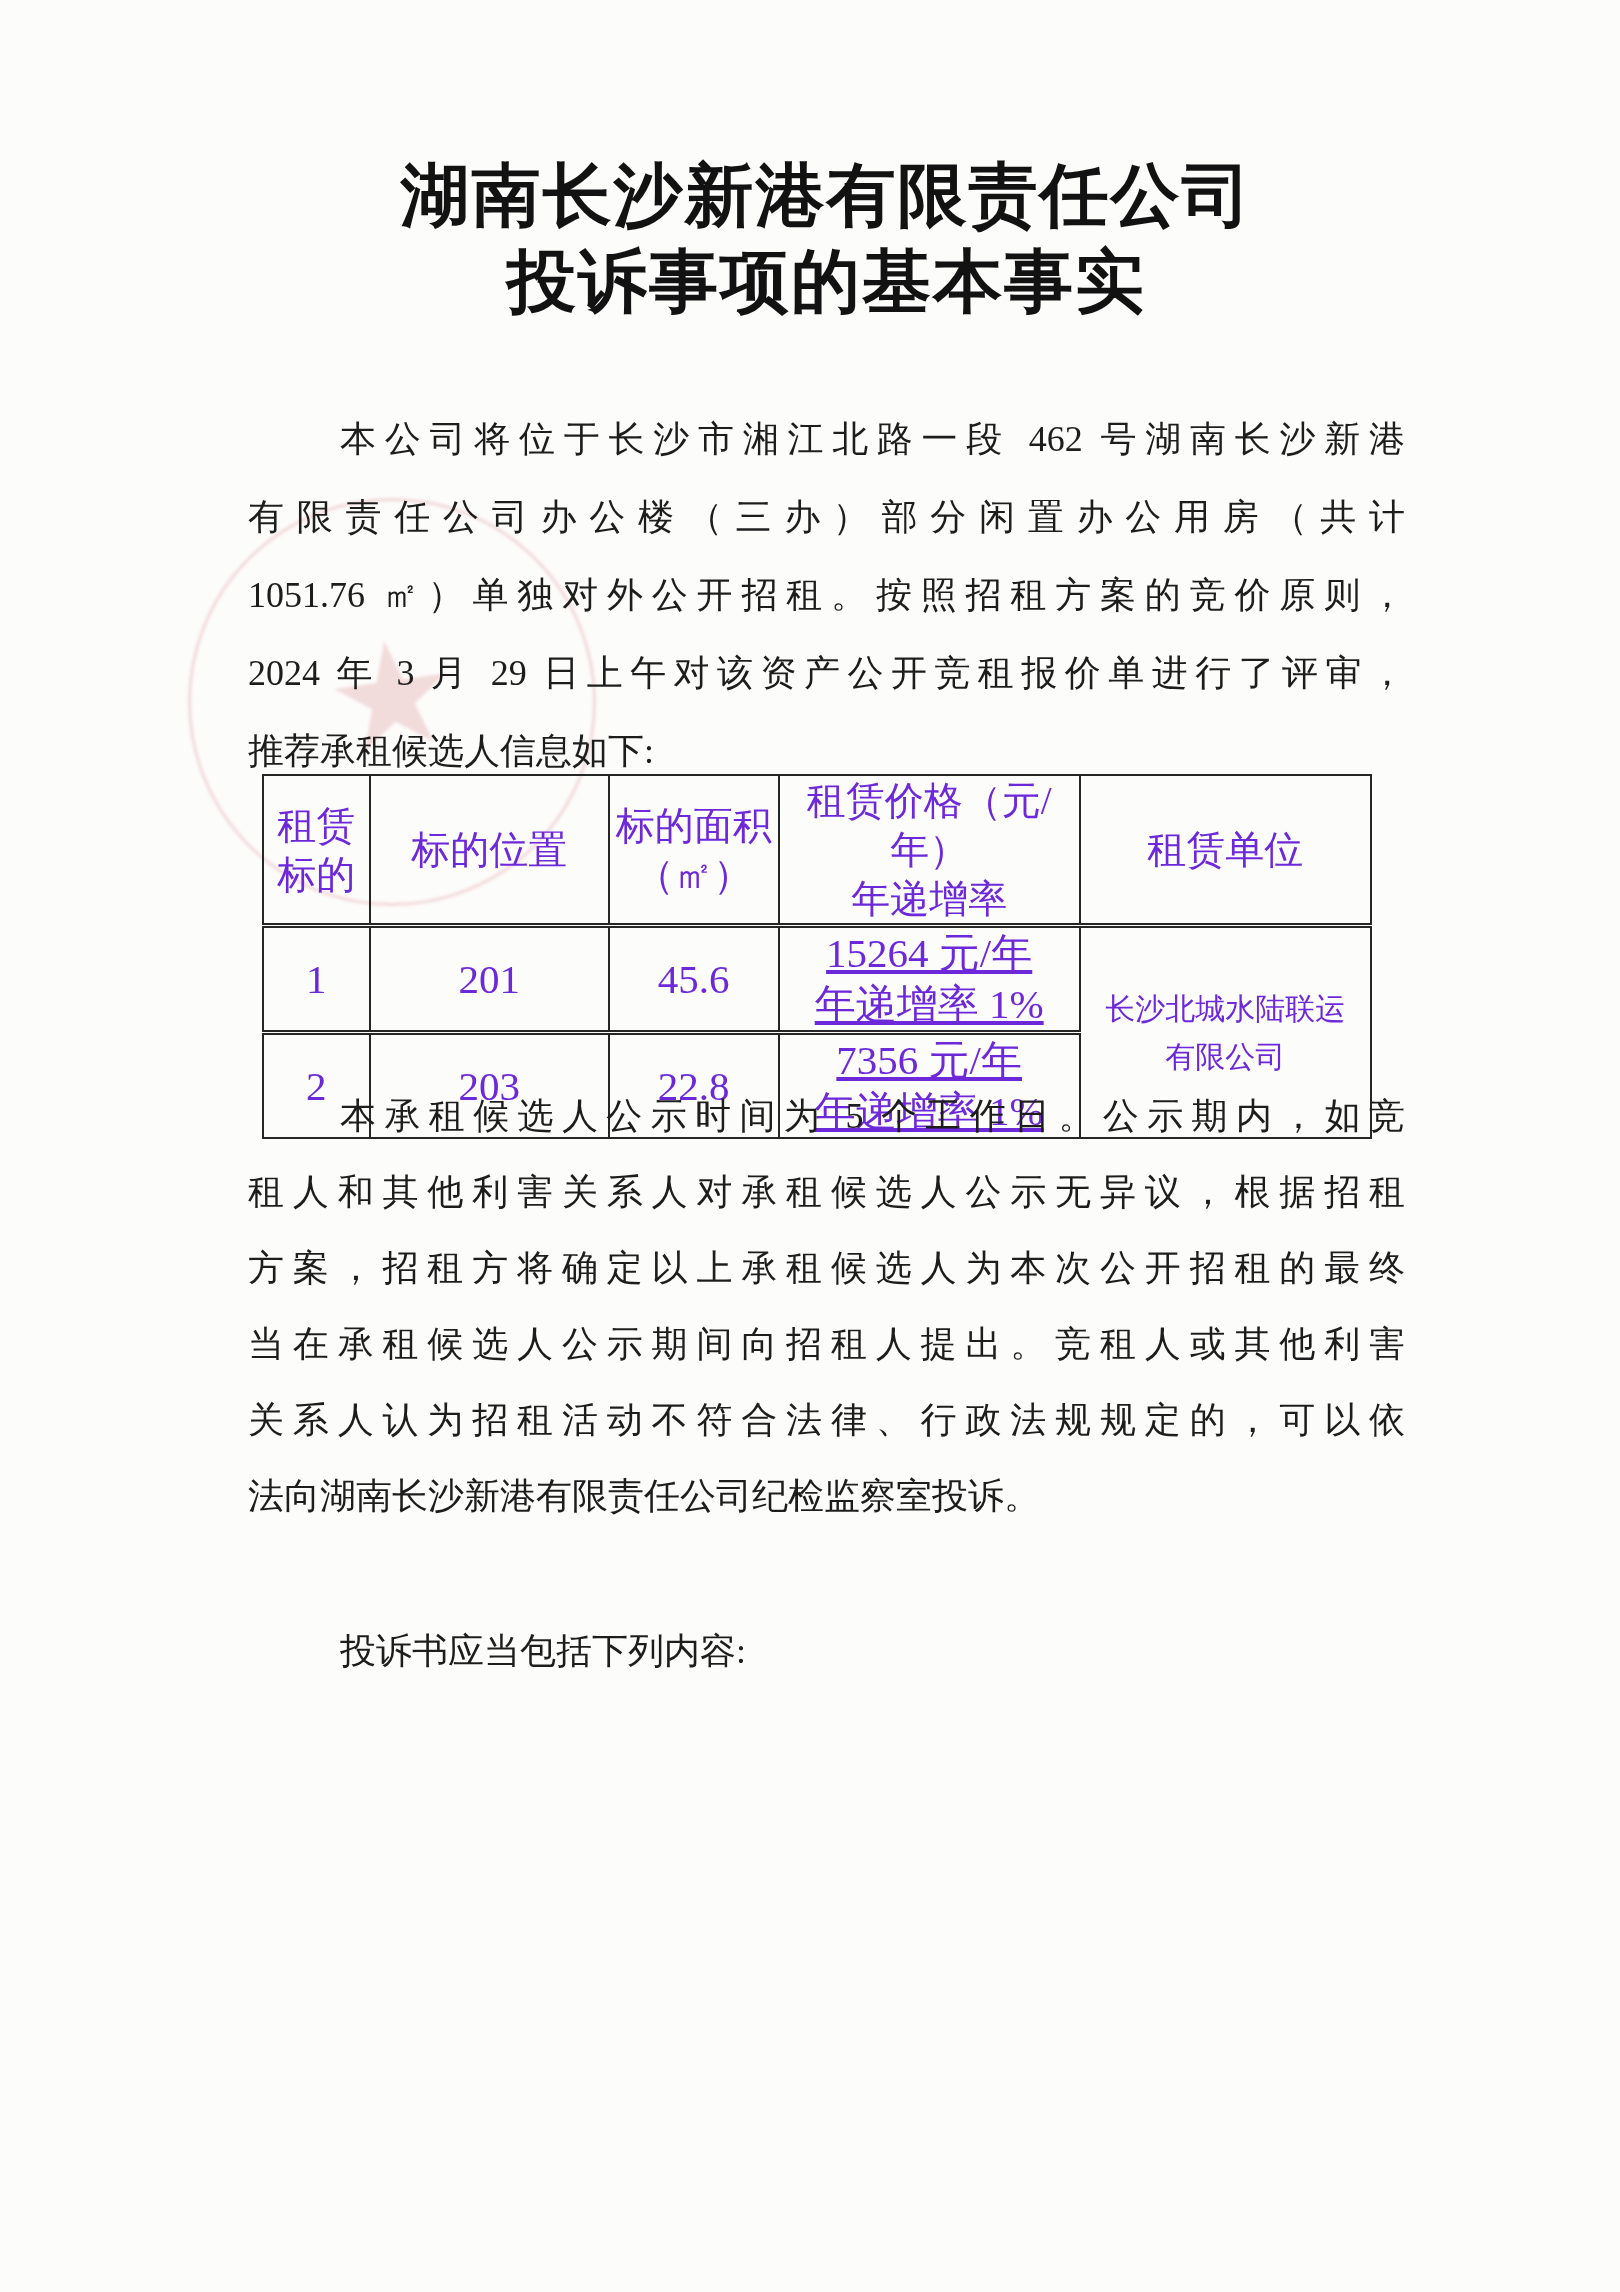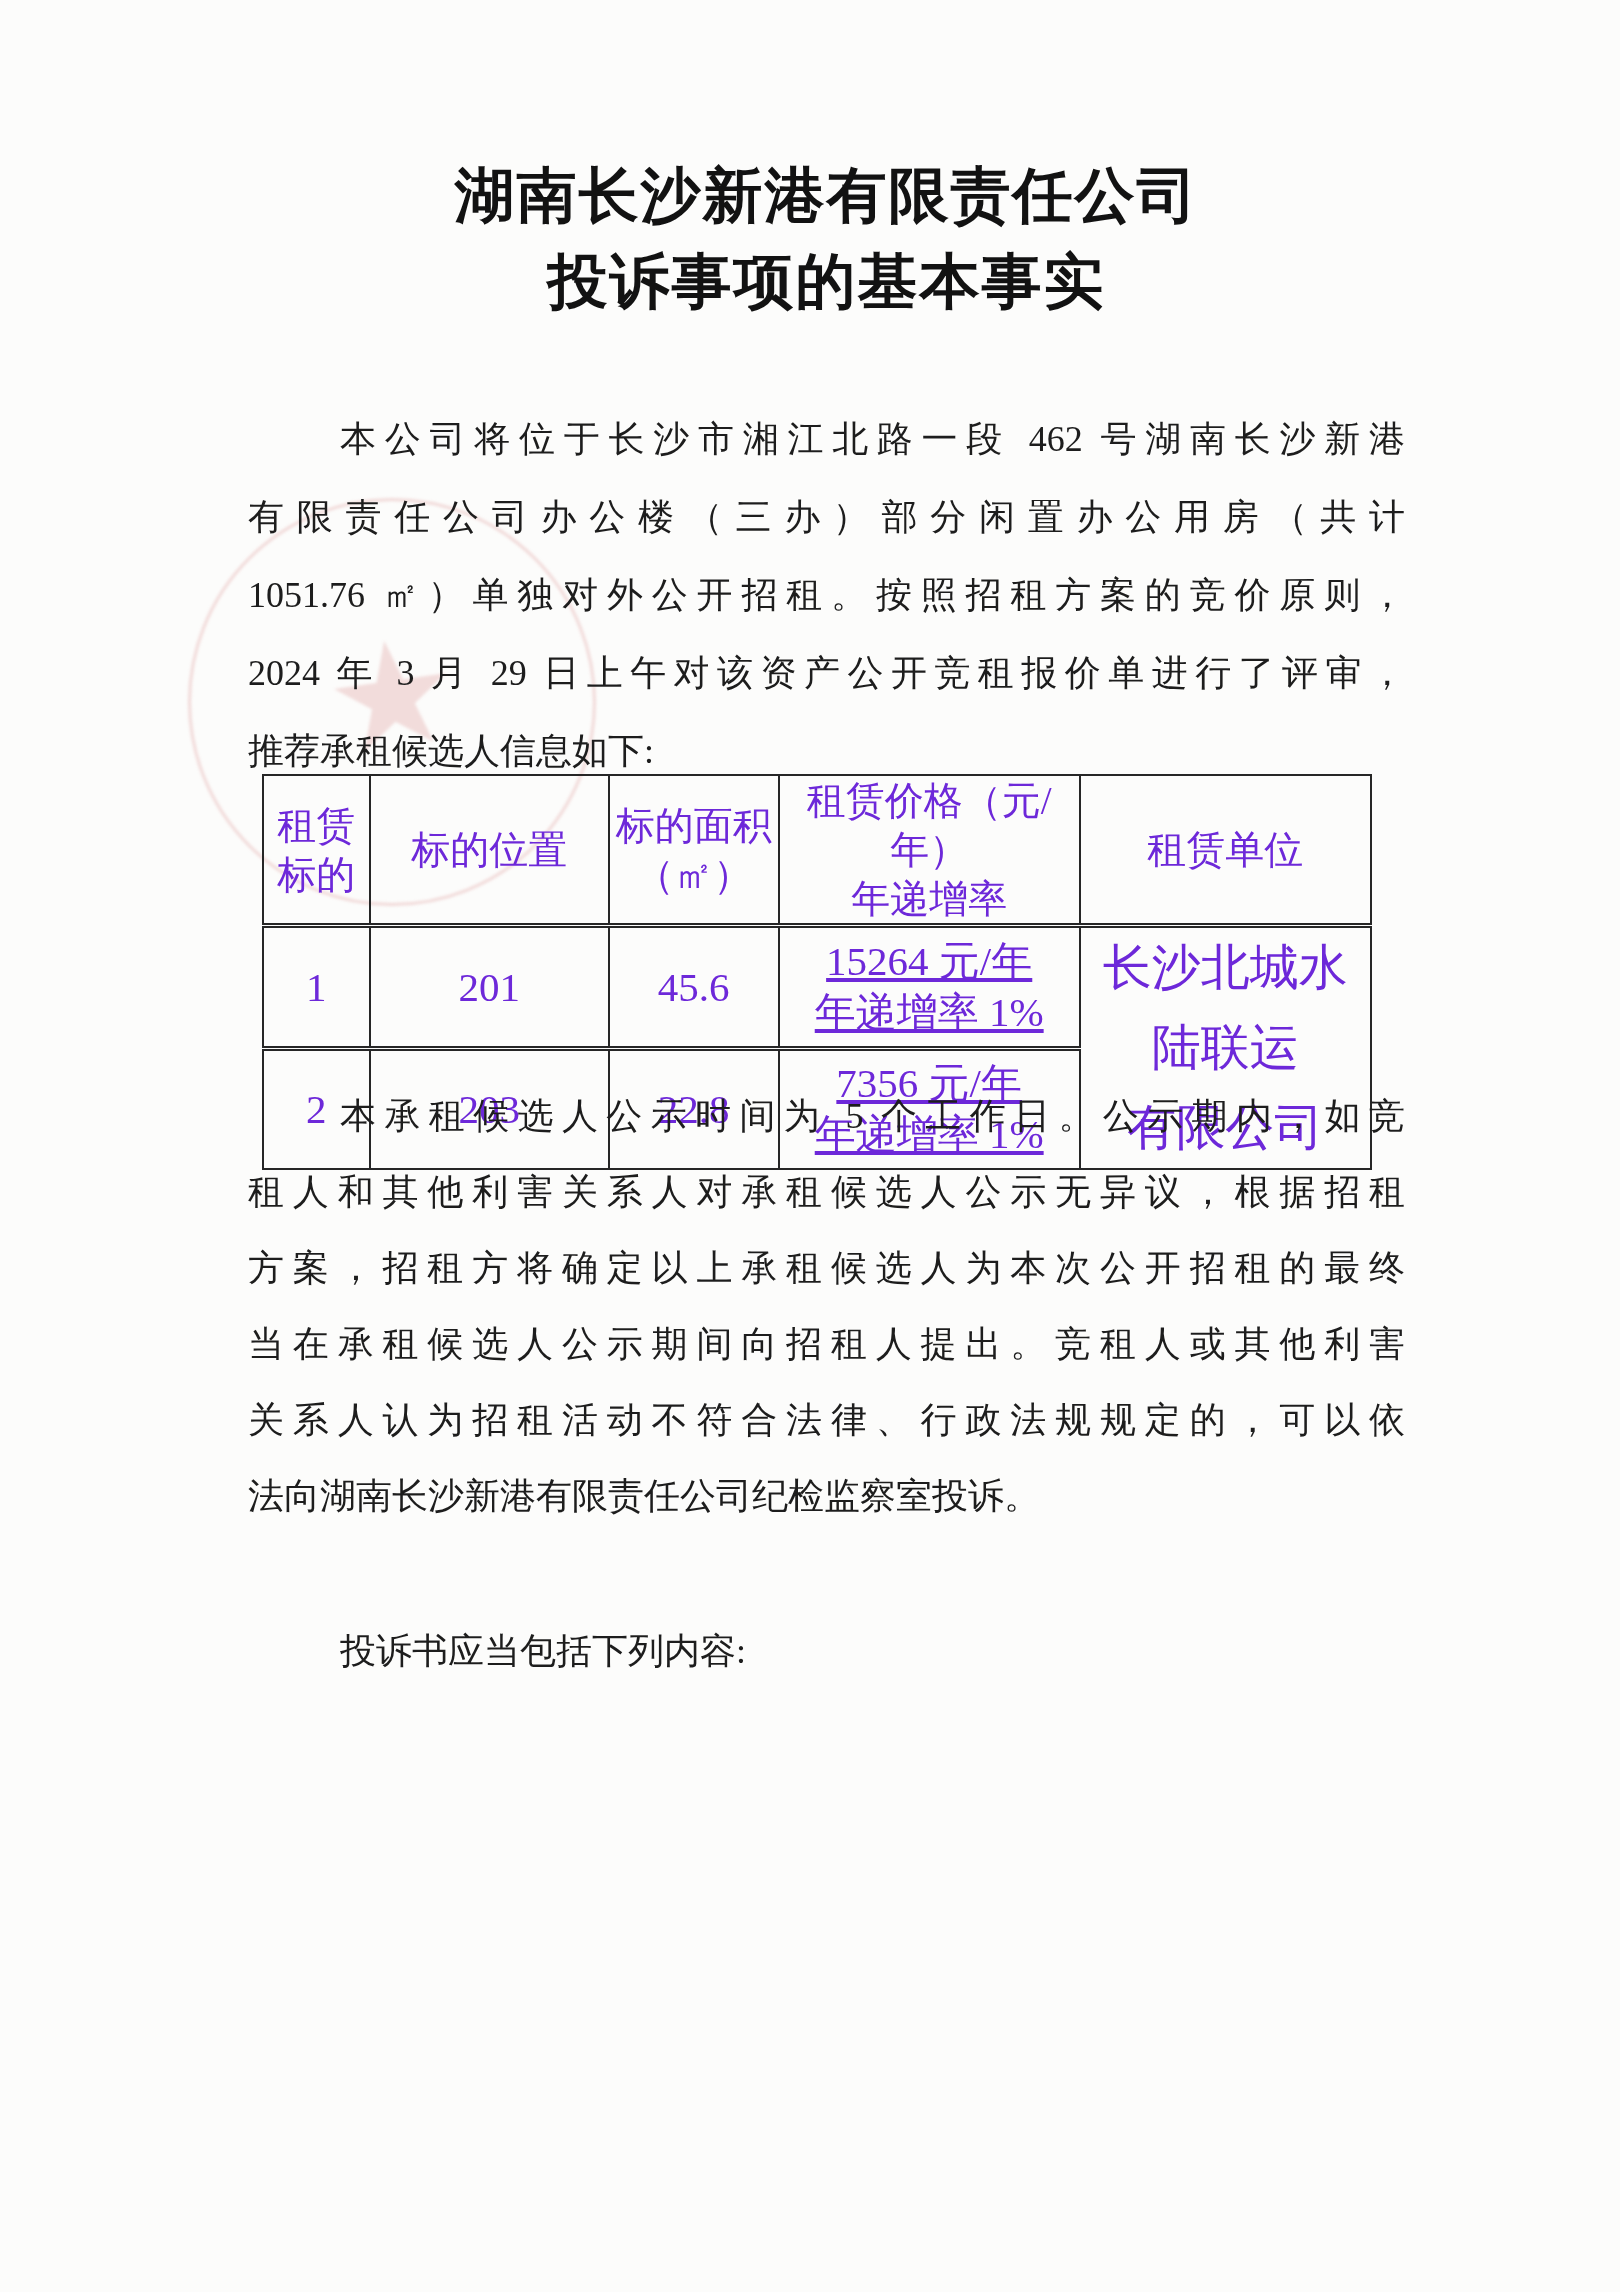--- a/index.html
+++ b/index.html
@@ -27,21 +27,21 @@
     font-size:147px; line-height:147px;
     color:rgba(205,95,95,0.20);
     font-family:"DejaVu Sans",sans-serif;
   }
 
   .content { position:absolute; left:248px; top:0; width:1157px; height:100%; }
 
   .title {
     position:absolute; top:153px; left:0; width:100%;
     text-align:center;
-    font-size:60px; line-height:86px;
+    font-size:69px; line-height:86px;
     font-weight:bold; letter-spacing:2px;
     color:#121212;
   }
 
   .para { position:absolute; left:0; width:100%; font-size:36px; color:#1d1d1d; }
   .p1   { top:400px;  line-height:78px; }
   .p2   { top:1078px; line-height:76px; }
   .p3   { top:1613px; line-height:76px; }
   .list { top:1690px; line-height:76px; }
 
@@ -62,21 +62,21 @@
     font-weight:normal; padding:0;
   }
   .bid-table thead th { height:98px; border-bottom:5.9px double #262626; }
   .th-line { display:block; line-height:49px; }
   .bid-table tbody td { font-size:41px; }
   .bid-table tr.row-1 td { height:96px; }
   .bid-table tr.row-1 td:not(.tenant) { border-bottom:5.9px double #262626; }
   .bid-table tr.row-2 td { height:102px; }
   td.price { font-size:39px; }
   td.price .td-line { display:block; line-height:51px;text-decoration:underline; }
-  td.tenant .td-line { display:block; line-height:80px; font-size:49px; }
+  td.tenant .td-line { display:block; line-height:48px; font-size:30px; }
 </style>
 </head>
 <body>
 
 <div class="page">
 
   <div class="seal">
     <span class="seal-star">★</span>
   </div>
 

